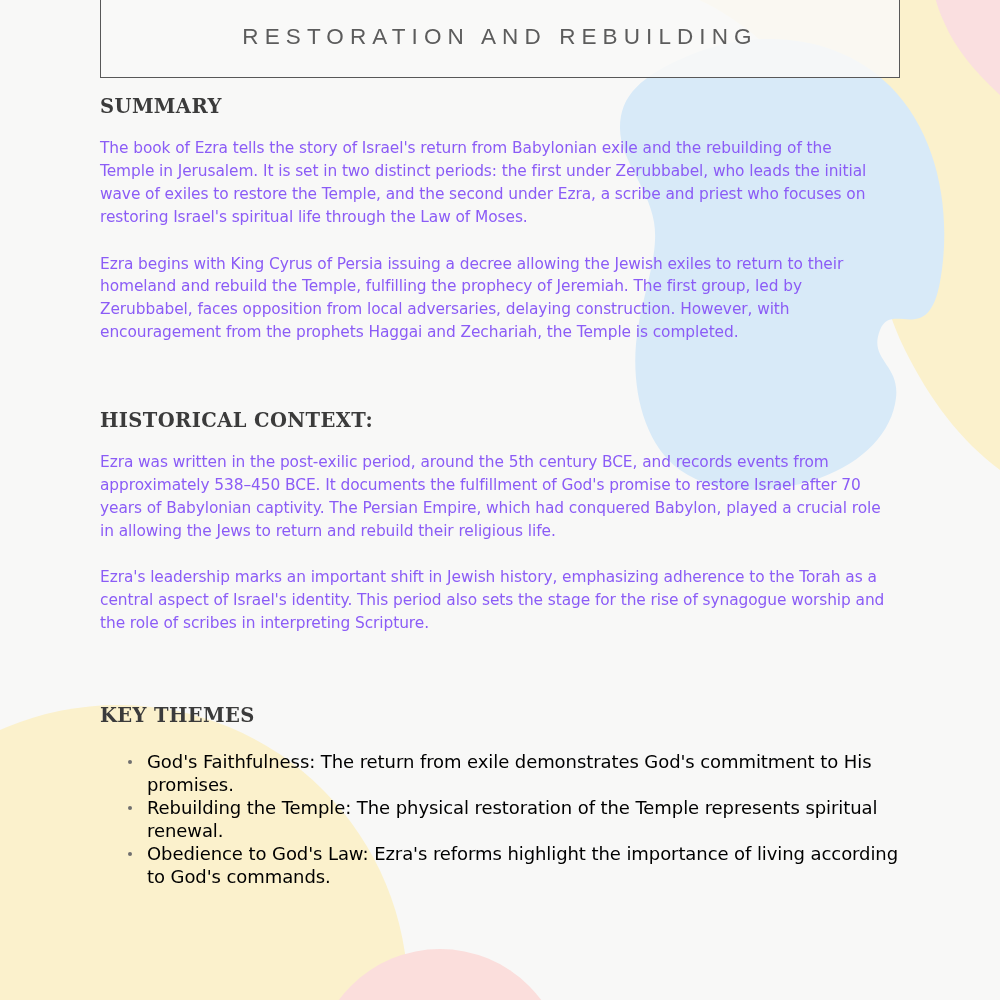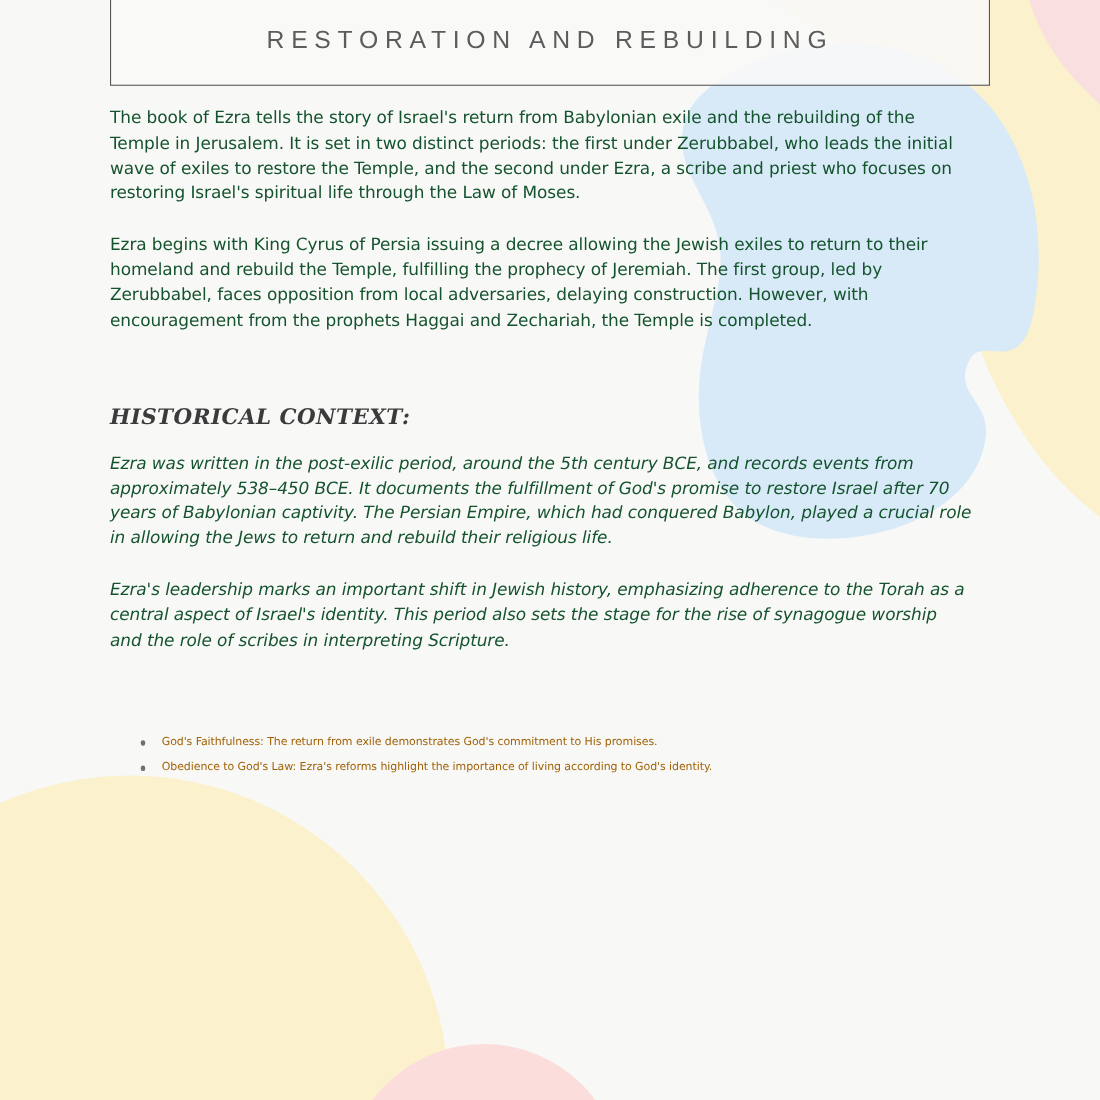--- a/index.html
+++ b/index.html
@@ -73,40 +73,40 @@
     color: #3b3b3b;
     letter-spacing: 0.4px;
     margin: 0 0 20px 0;
     line-height: 1.1;
   }
 
   p.body-para {
     font-family: "DejaVu Sans", sans-serif;
     font-size: 15.4px;
     line-height: 22.8px;
-    color: #14532d;
+    color: #8b5cf6;
     margin: 0 15px 24px 0;
     letter-spacing: -0.08px;
   }
   p.body-para:last-child { margin-bottom: 0; }
 
   .block-summary { margin-bottom: 0; }
-  .block-historical { margin-top: 66px; font-style: italic; }
+  .block-historical { margin-top: 66px; }
   .block-themes { margin-top: 70px; }
 
   ul.theme-list {
     margin: 24px 0 0 0;
     padding: 0 0 0 26px;
     list-style: none;
   }
   ul.theme-list li {
     font-family: "DejaVu Sans", sans-serif;
-    font-size: 10px;
+    font-size: 18px;
     line-height: 23px;
-    color: #a16207;
+    color: #000000;
     margin-bottom: 0px;
     position: relative;
     padding-left: 21px;
     letter-spacing: -0.08px;
   }
   ul.theme-list li::before {
     content: "";
     position: absolute;
     left: 2px;
     top: 10px;
@@ -144,31 +144,34 @@
 
 <div id="page">
 
   <div class="title-box">
     <div class="title-text">RESTORATION AND REBUILDING</div>
   </div>
 
   <div class="content">
 
     <section class="block-summary">
+      <h2 class="section-heading">SUMMARY</h2>
       <p class="body-para">The book of Ezra tells the story of Israel's return from Babylonian exile and the rebuilding of the Temple in Jerusalem. It is set in two distinct periods: the first under Zerubbabel, who leads the initial wave of exiles to restore the Temple, and the second under Ezra, a scribe and priest who focuses on restoring Israel's spiritual life through the Law of Moses.</p>
       <p class="body-para">Ezra begins with King Cyrus of Persia issuing a decree allowing the Jewish exiles to return to their homeland and rebuild the Temple, fulfilling the prophecy of Jeremiah. The first group, led by Zerubbabel, faces opposition from local adversaries, delaying construction. However, with encouragement from the prophets Haggai and Zechariah, the Temple is completed.</p>
     </section>
 
     <section class="block-historical">
       <h2 class="section-heading">HISTORICAL CONTEXT:</h2>
       <p class="body-para">Ezra was written in the post-exilic period, around the 5th century BCE, and records events from approximately 538–450 BCE. It documents the fulfillment of God's promise to restore Israel after 70 years of Babylonian captivity. The Persian Empire, which had conquered Babylon, played a crucial role in allowing the Jews to return and rebuild their religious life.</p>
       <p class="body-para">Ezra's leadership marks an important shift in Jewish history, emphasizing adherence to the Torah as a central aspect of Israel's identity. This period also sets the stage for the rise of synagogue worship and the role of scribes in interpreting Scripture.</p>
     </section>
 
     <section class="block-themes">
+      <h2 class="section-heading">KEY THEMES</h2>
       <ul class="theme-list">
         <li>God's Faithfulness: The return from exile demonstrates God's commitment to His promises.</li>
-        <li>Obedience to God's Law: Ezra's reforms highlight the importance of living according to God's identity.</li>
+        <li>Rebuilding the Temple: The physical restoration of the Temple represents spiritual renewal.</li>
+        <li>Obedience to God's Law: Ezra's reforms highlight the importance of living according to God's commands.</li>
       </ul>
     </section>
 
   </div>
 </div>
 
 </body></html>

